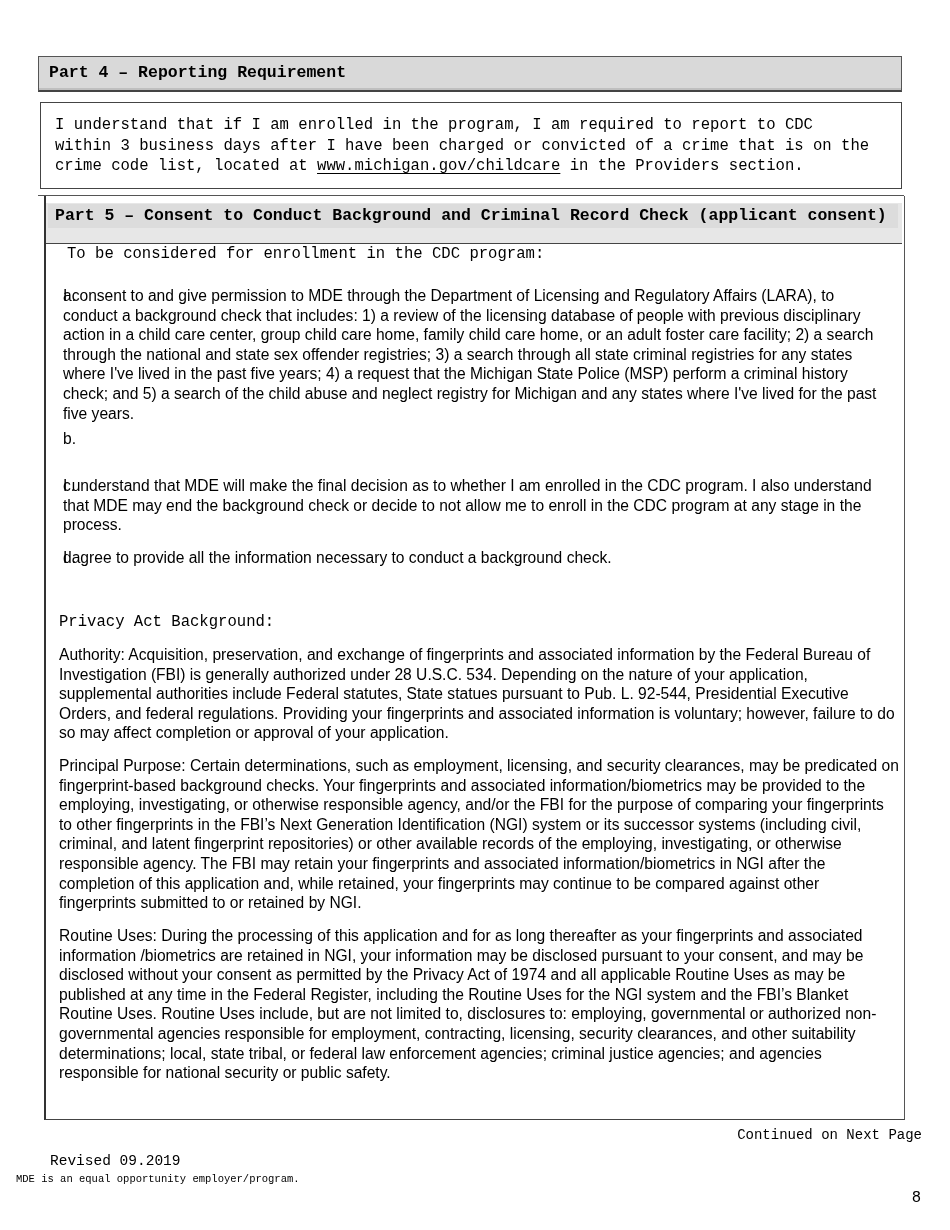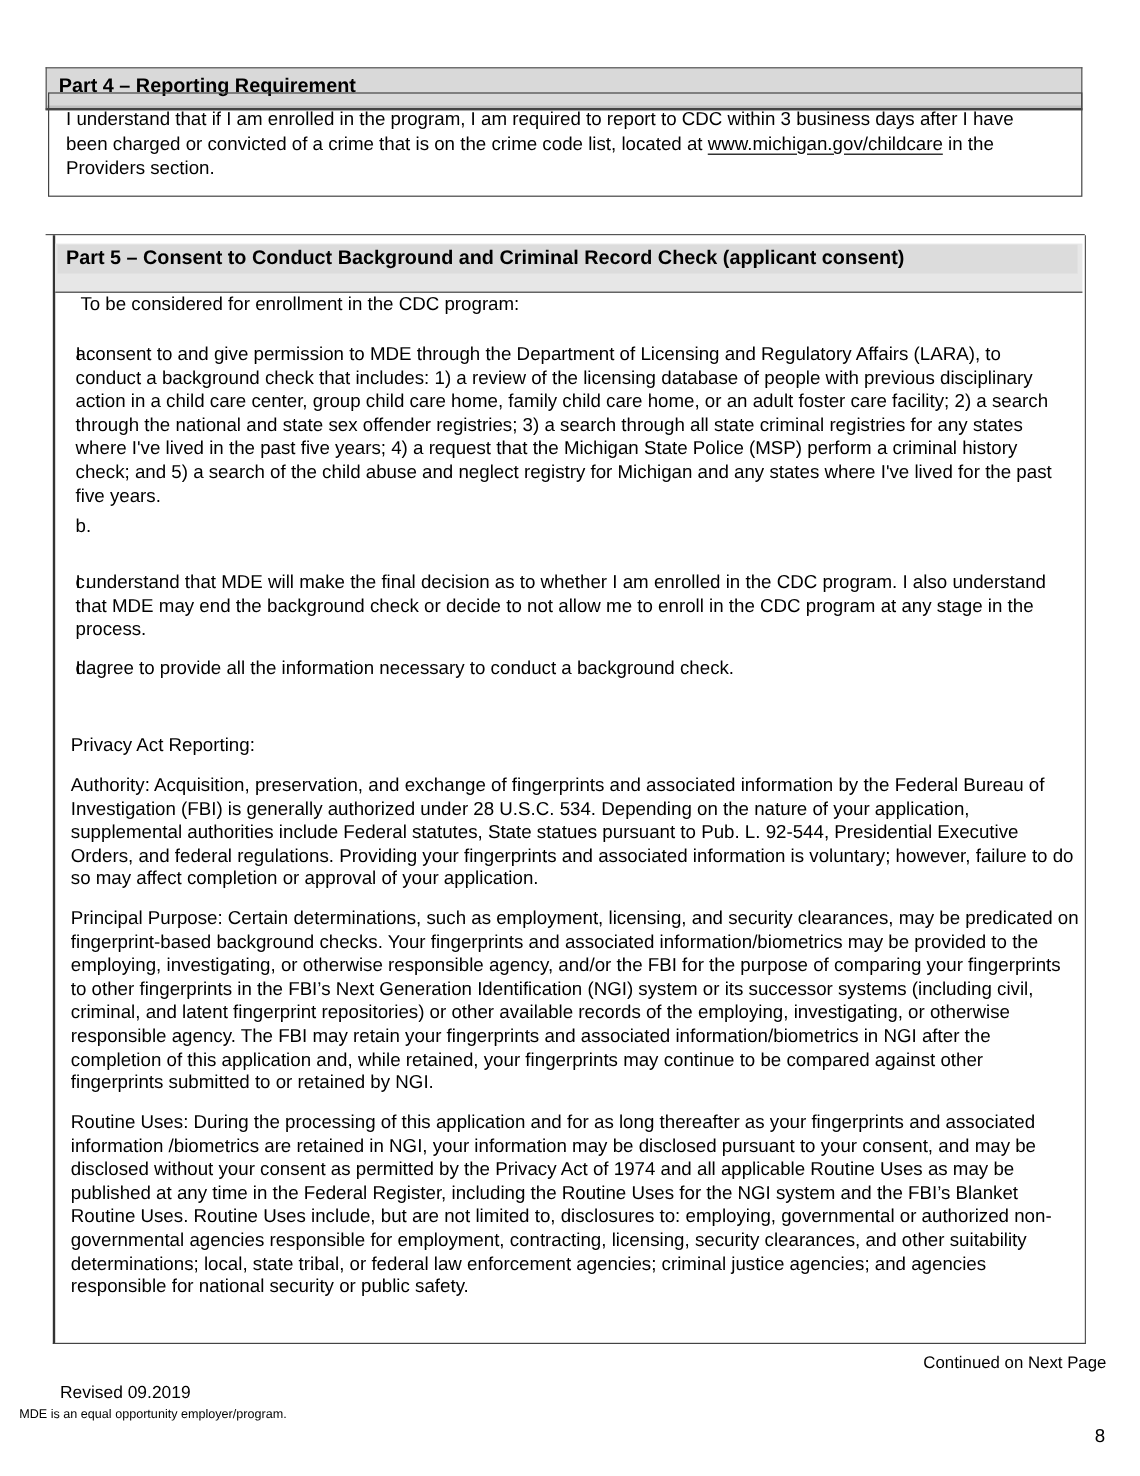--- a/index.html
+++ b/index.html
@@ -1,32 +1,32 @@
 <!DOCTYPE html>
 <html><head>
   <meta charset="utf-8">
   <style>
     html, body { margin: 0; padding: 0; background: #ffffff; }
     body {
       width: 950px; height: 1230px; position: relative; overflow: hidden;
       font-family: "Liberation Sans", sans-serif; color: #000; font-size: 15.6px;
     }
-    .abs { position: absolute; }
+    .abs { position: absolute; font-family: Liberation Mono, monospace; }
 
     
     #p4-head {
       left: 38px; top: 56px; width: 862px; height: 33px;
       background: #d9d9d9; border: 1px solid #555; border-bottom: 2px solid #444;
       box-shadow: inset 0 -2px 0 #bfbfbf;
     }
     #p4-head .title {
       position: absolute; left: 10px; top: 6px; font-weight: bold; font-size: 16.5px;
     }
     #p4-body {
-      left: 40px; top: 77px; width: 862px; height: 87px;
+      left: 40px; top: 102px; width: 862px; height: 87px;
       border: 1px solid #444; border-top: 1px solid #444; box-sizing: border-box;
     }
     #p4-body .text {
       position: absolute; left: 14px; top: 12px; width: 820px; line-height: 20.5px;
     }
     .link { text-decoration: underline; text-underline-offset: 3px; color: #000; }
 
     
     #p5-topline { left: 38px; top: 195px; width: 866px; height: 1px; background: #555; }
     #p5-box {
@@ -88,21 +88,21 @@
 </div>
 <div class="list-item" style="top:476px;">
   <span class="marker">c.</span>
   <div class="body">I understand that MDE will make the final decision as to whether I am enrolled in the CDC program. I also understand that MDE may end the background check or decide to not allow me to enroll in the CDC program at any stage in the process.</div>
 </div>
 <div class="list-item" style="top:548px;">
   <span class="marker">d.</span>
   <div class="body">I agree to provide all the information necessary to conduct a background check.</div>
 </div>
 
-<div id="privacy-title" class="abs">Privacy Act Reporting:</div>
+<div id="privacy-title" class="abs">Privacy Act Background:</div>
 <div class="para" style="top:645px;">Authority:  Acquisition, preservation, and exchange of fingerprints and associated information by the Federal Bureau of Investigation (FBI) is generally authorized under 28 U.S.C. 534.  Depending on the nature of your application, supplemental authorities include Federal statutes, State statues pursuant to Pub. L. 92-544, Presidential Executive Orders, and federal regulations.  Providing your fingerprints and associated information is voluntary; however, failure to do so may affect completion or approval of your application.</div>
 <div class="para" style="top:756px;">Principal Purpose:  Certain determinations, such as employment, licensing, and security clearances, may be predicated on fingerprint-based background checks.  Your fingerprints and associated information/biometrics may be provided to the employing, investigating, or otherwise responsible agency, and/or the FBI for the purpose of comparing your fingerprints to other fingerprints in the FBI’s Next Generation Identification (NGI) system or its successor systems (including civil, criminal, and latent fingerprint repositories) or other available records of the employing, investigating, or otherwise responsible agency.  The FBI may retain your fingerprints and associated information/biometrics in NGI after the completion of this application and, while retained, your fingerprints may continue to be compared against other fingerprints submitted to or retained by NGI.</div>
 <div class="para" style="top:926px;">Routine Uses:  During the processing of this application and for as long thereafter as your fingerprints and associated information /biometrics are retained in NGI, your information may be disclosed pursuant to your consent, and may be disclosed without your consent as permitted by the Privacy Act of 1974 and all applicable Routine Uses as may be published at any time in the Federal Register, including the Routine Uses for the NGI system and the FBI’s Blanket Routine Uses.  Routine Uses include, but are not limited to, disclosures to: employing, governmental or authorized non-governmental agencies responsible for employment, contracting, licensing, security clearances, and other suitability determinations; local, state tribal, or federal law enforcement agencies; criminal justice agencies; and agencies responsible for national security or public safety.</div>
 
 <div id="continued" class="abs">Continued on Next Page</div>
 <div id="revised" class="abs">Revised 09.2019</div>
 <div id="eeo" class="abs">MDE is an equal opportunity employer/program.</div>
 <div id="pagenum" class="abs">8</div>
 
 </body></html>

